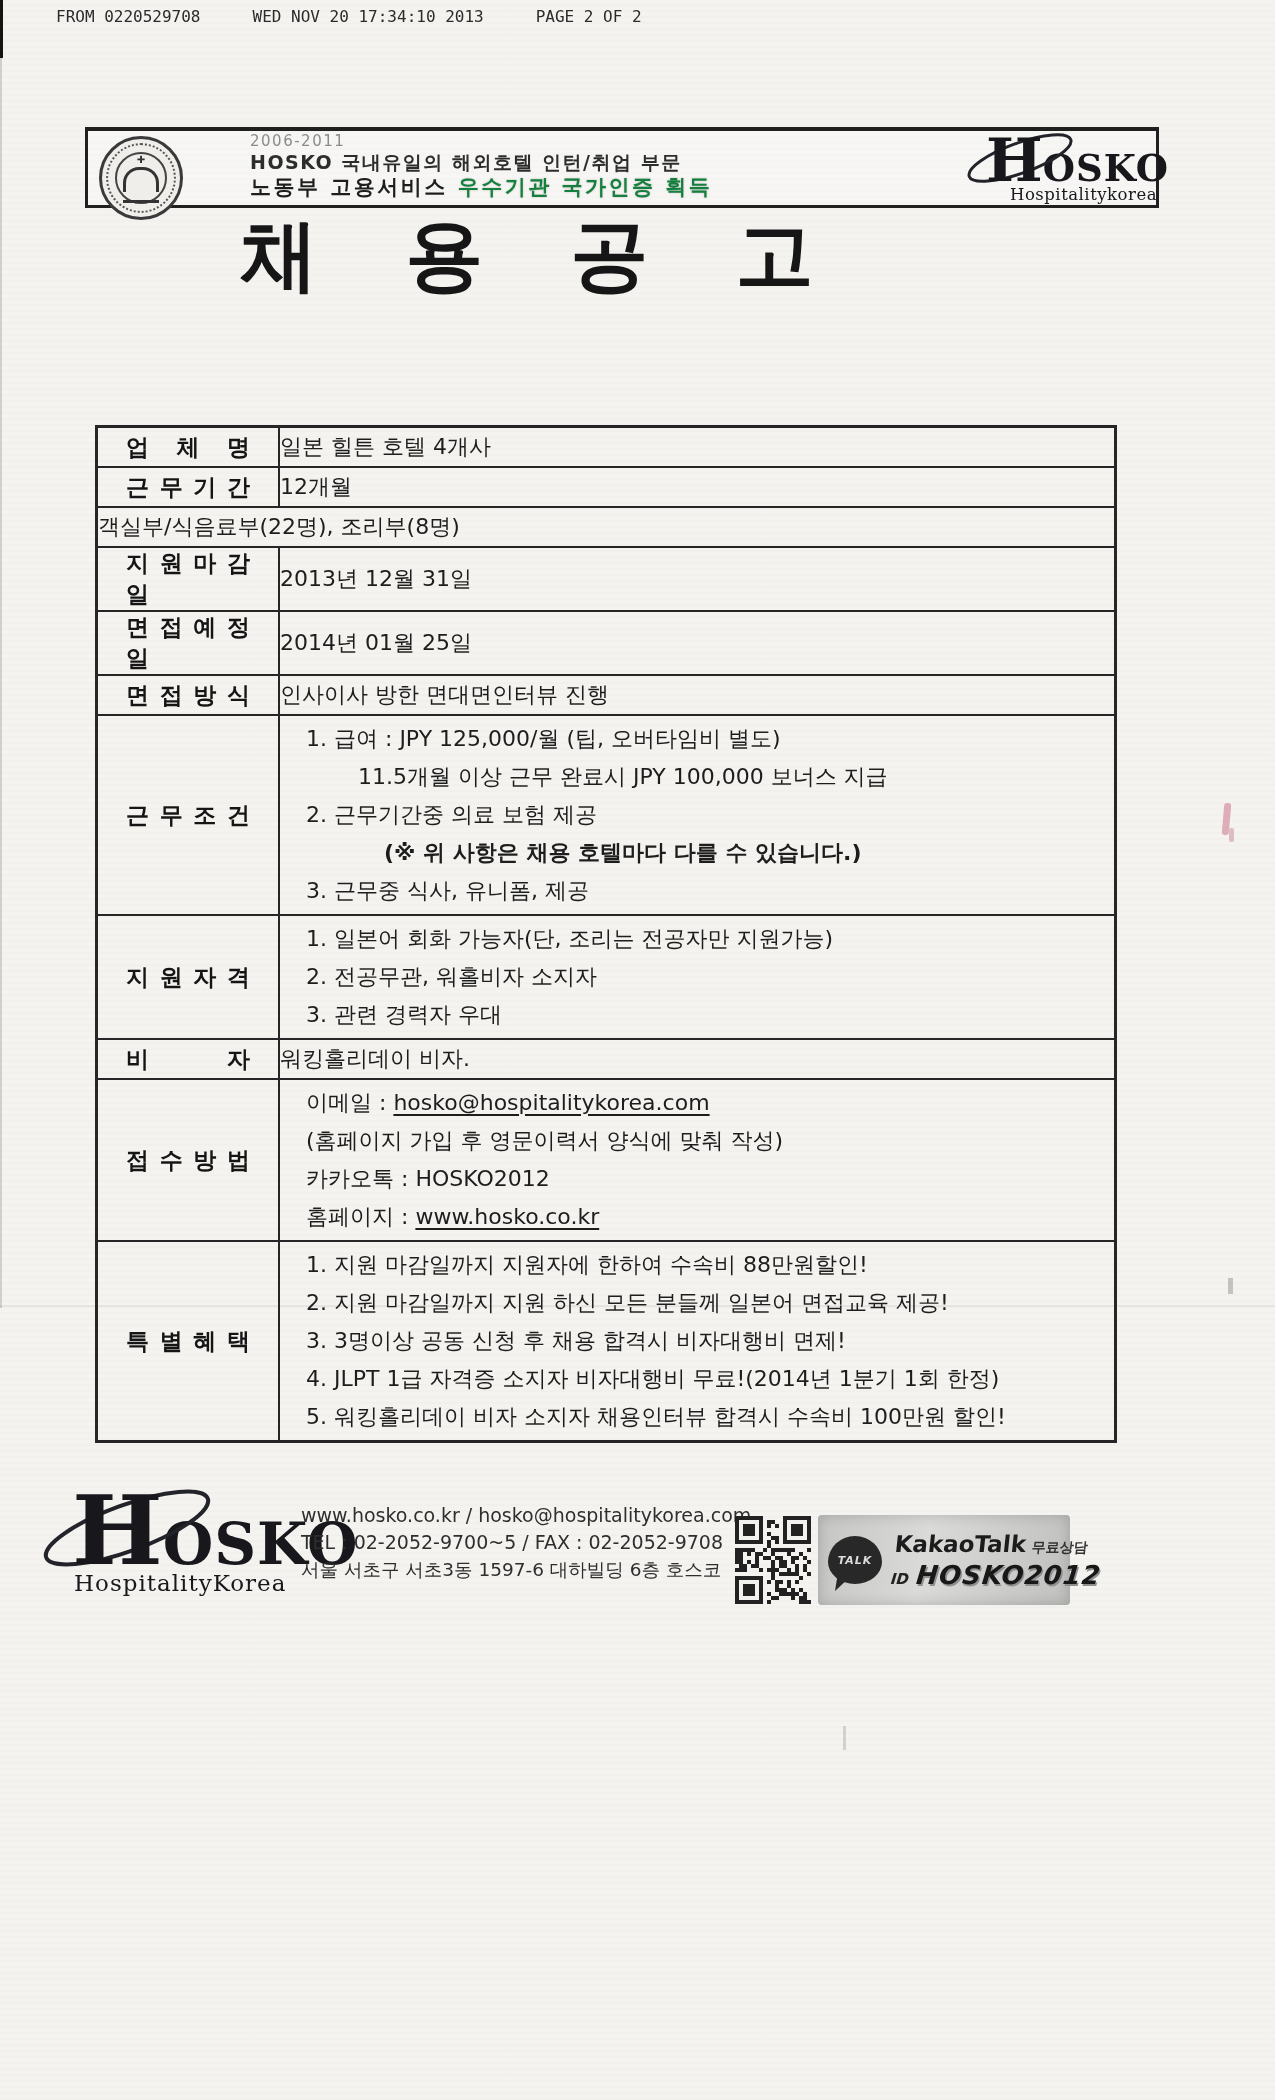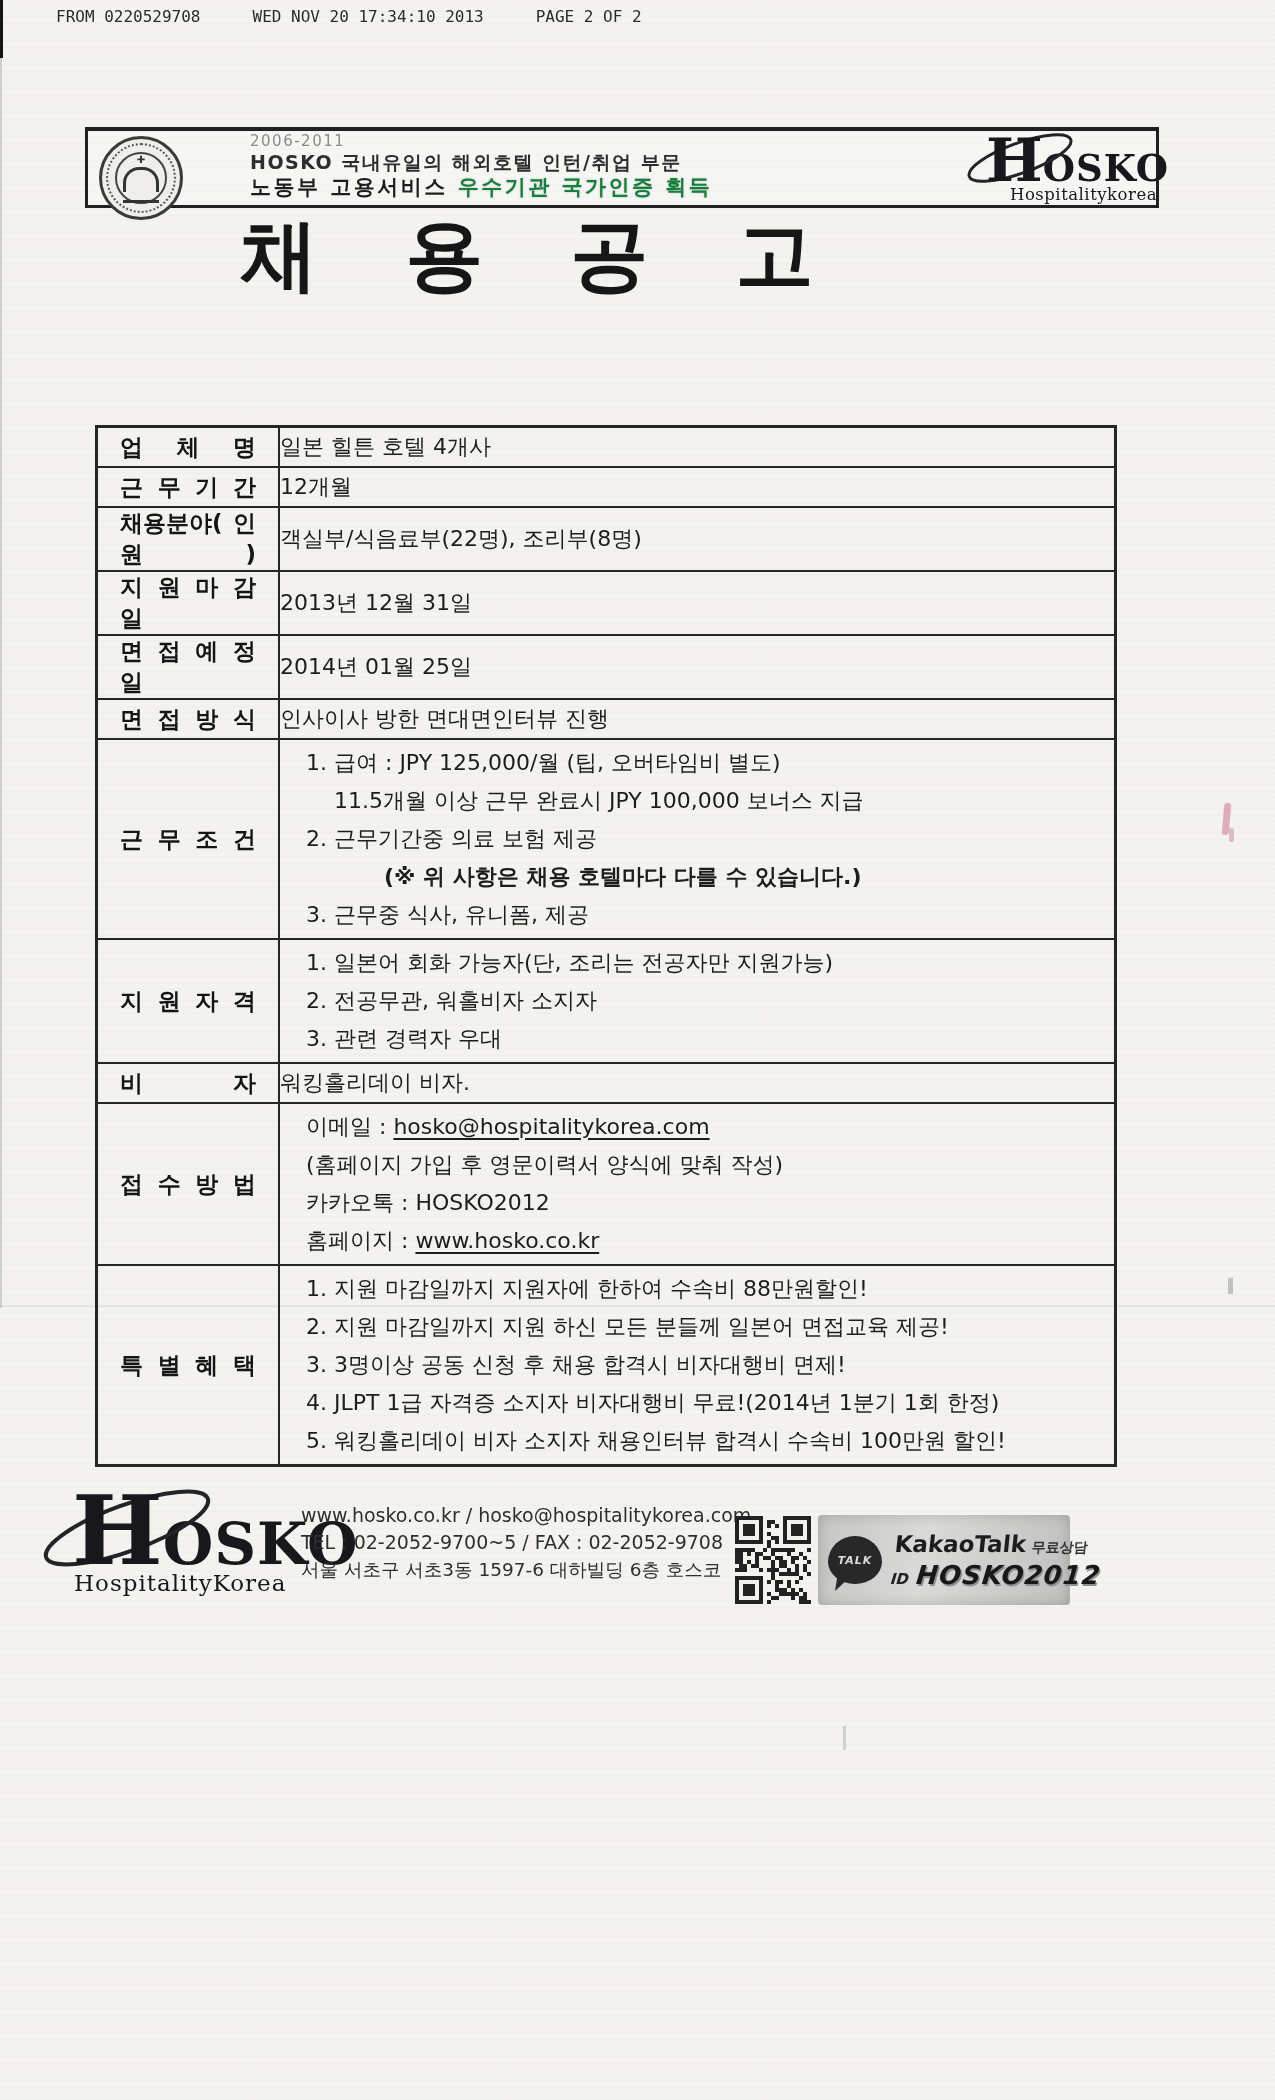--- a/index.html
+++ b/index.html
@@ -48,29 +48,29 @@
 
   
   .doc-title{position:absolute;left:240px;top:204px;font-size:78px;font-weight:900;
         letter-spacing:30px;color:#161616;}
 
   
   .job-table{position:absolute;left:95px;top:425px;width:1022px;border:3px solid #262626;box-sizing:border-box;}
   .t-row{display:flex;border-bottom:2px solid #262626;min-height:38px;}
   .t-row:last-child{border-bottom:none;}
   .t-label{flex:0 0 182px;width:182px;border-right:2px solid #262626;display:flex;align-items:center;
-        padding:0 22px;box-sizing:border-box;}
+        padding:0 28px;box-sizing:border-box;}
   .t-label-inner{width:100%;font-size:23px;font-weight:600;color:#151515;
         text-align:justify;text-align-last:justify;text-justify:inter-character;}
   .t-content{flex:1;display:flex;flex-direction:column;justify-content:center;padding:4px 0;font-size:22px;color:#1d1d1d;}
   .t-line{line-height:38px;white-space:nowrap;}
   .t-row.single .t-line{line-height:1.25;}
   .t-line .u{text-decoration:underline;text-underline-offset:4px;text-decoration-thickness:1.5px;}
   .t-line .b{font-weight:800;}
-  .ind0{} .ind1{padding-left:26px;} .ind2{padding-left:54px;} .ind3{padding-left:104px;}
+  .ind0{} .ind1{padding-left:26px;} .ind2{padding-left:54px;margin-left:24px;} .ind3{padding-left:104px;}
 
   
   .footer-contact{position:absolute;left:301px;top:1502px;font-size:19px;line-height:27px;color:#2e2e2e;}
   .footer-contact .addr{font-size:18.5px;}
   .qr{position:absolute;left:735px;top:1516px;width:76px;height:88px;}
   .kakao-banner{position:absolute;left:818px;top:1515px;width:252px;height:90px;border-radius:4px;
         background:linear-gradient(100deg,#c5c5c3,#dadad8 42%,#c0c0be);
         box-shadow:inset 0 0 14px rgba(0,0,0,.18);display:flex;align-items:center;
         padding:3px 10px;box-sizing:border-box;}
   .kakao-bubble{flex:0 0 54px;width:54px;height:48px;background:#282828;position:relative;
@@ -144,23 +144,20 @@
       </div>
       <div class="t-row single">
         <div class="t-label">
           <div class="t-label-inner">근 무 기 간</div>
         </div>
         <div class="t-content">
           <div class="t-line ind0"><span>12개월</span></div>
         </div>
       </div>
       <div class="t-row single">
-        <div class="t-label">
-          <div class="t-label-inner">채용분야( 인원 )</div>
-        </div>
         <div class="t-content">
           <div class="t-line ind0"><span>객실부/식음료부(22명), 조리부(8명)</span></div>
         </div>
       </div>
       <div class="t-row single">
         <div class="t-label">
           <div class="t-label-inner">지 원 마 감 일</div>
         </div>
         <div class="t-content">
           <div class="t-line ind0"><span>2013년 12월 31일</span></div>

